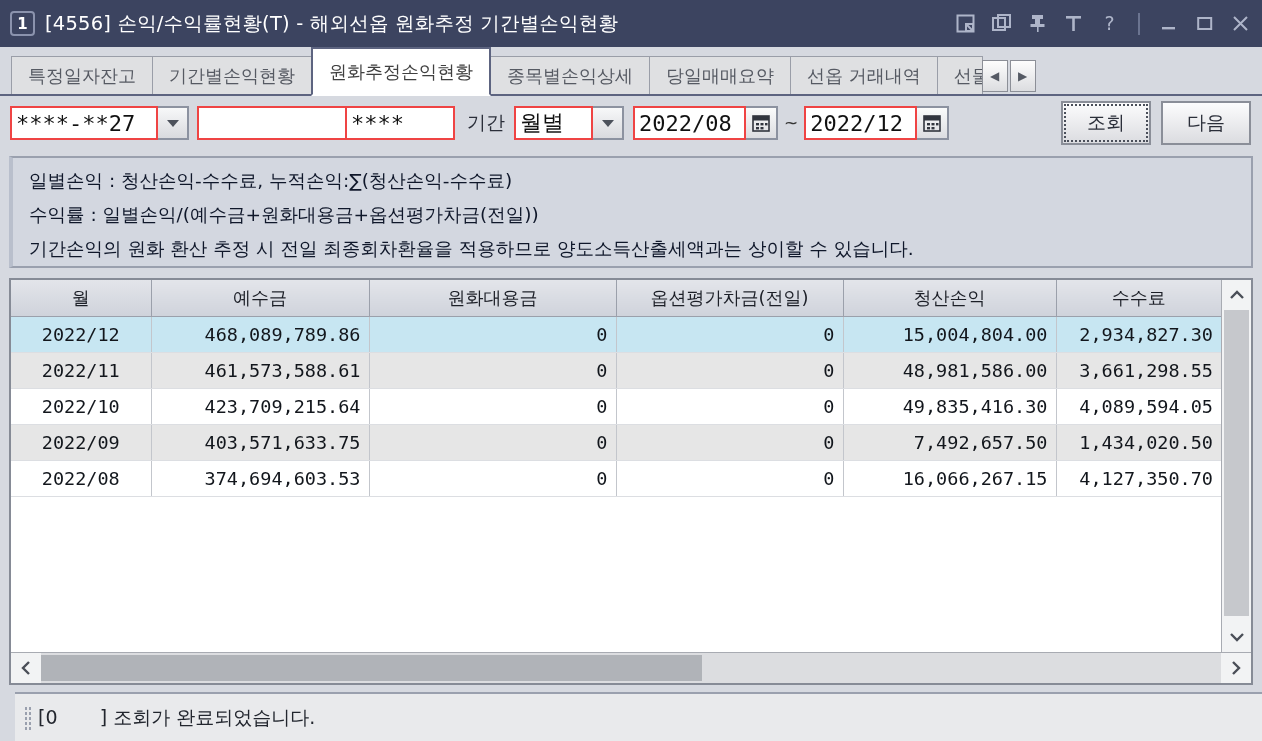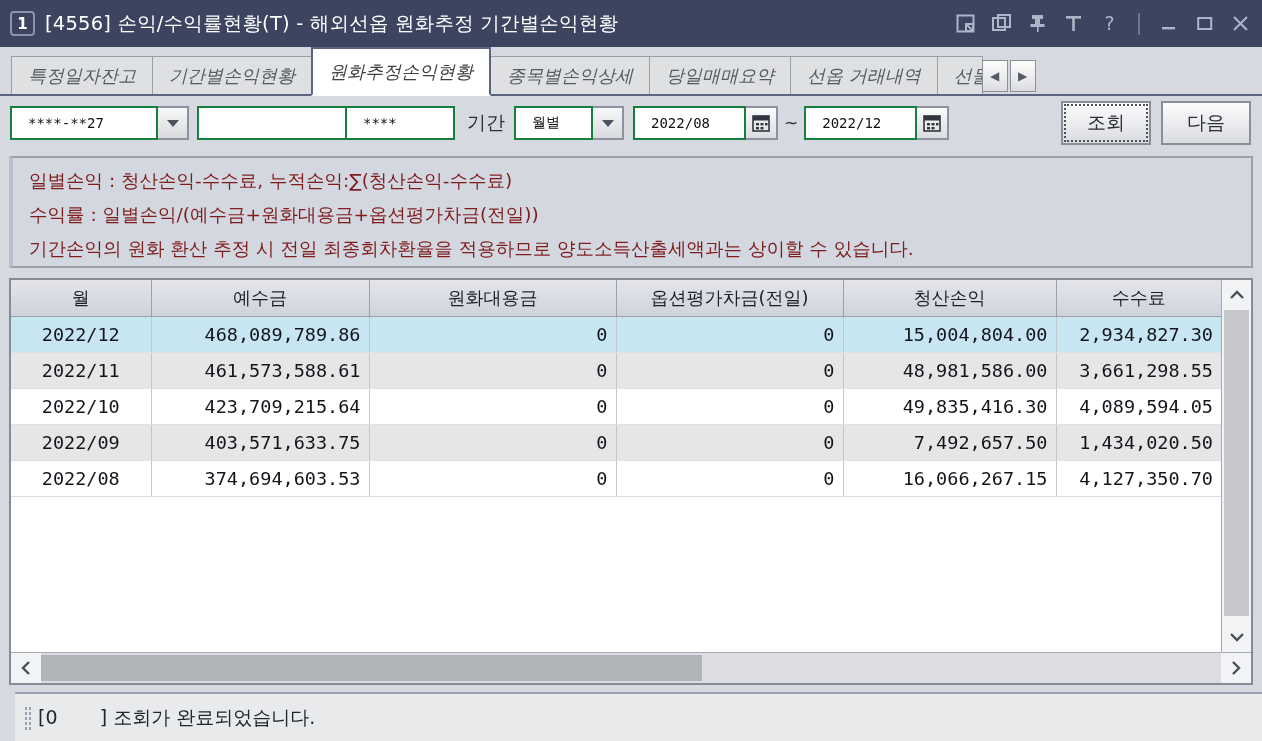--- a/index.html
+++ b/index.html
@@ -74,21 +74,20 @@
     height: 38px;
     padding: 0 16px;
     background: #dfe0e2;
     border: 1px solid #9a9ea8;
     border-bottom: none;
     color: #565a63;
     font-size: 18px;
     display: flex; align-items: center;
     margin-right: -1px;
     white-space: nowrap;
-    font-style: italic;
   }
   .tab.active {
     background: #ffffff;
     color: #404040;
     border: 2px solid #5d6480;
     border-bottom: 2px solid #ffffff;
     height: 49px;
     margin-bottom: -2px;
     font-weight: normal;
     z-index: 3;
@@ -118,24 +117,24 @@
   .toolbar {
     position: absolute; left: 0; top: 98px;
     width: 1262px; height: 50px;
     background: #d6d9e0;
     display: flex; align-items: center;
     padding-left: 10px;
   }
   .fld {
     height: 34px;
     background: #ffffff;
-    border: 2px solid #15803d;
-    display: flex; align-items: center;
-    padding: 0 16px;
-    font-size: 14px;
+    border: 2px solid #ef4444;
+    display: flex; align-items: center;
+    padding: 0 4px;
+    font-size: 22px;
     color: #111;
     font-family: "DejaVu Sans Mono", "Liberation Mono", monospace;
   }
   .ddbtn {
     width: 31px; height: 34px;
     background: linear-gradient(#f7f8f9, #d9dade);
     border: 2px solid #8c92a0;
     border-left: none;
     display: flex; align-items: center; justify-content: center;
   }
@@ -173,21 +172,21 @@
   
   .infobox {
     position: absolute; left: 9px; top: 156px;
     width: 1244px; height: 112px;
     background: #d3d7e0;
     border: 2px solid #9aa0ae;
     border-left: 4px solid #b9bfcc;
     padding: 6px 0 0 16px;
   }
   .infoline {
-    color: #7f1d1d;
+    color: #0f172a;
     font-size: 18.5px;
     line-height: 34px;
     white-space: nowrap;
   }
 
   
   .grid {
     position: absolute; left: 9px; top: 278px;
     width: 1244px; height: 407px;
     border: 2px solid #868b96;

